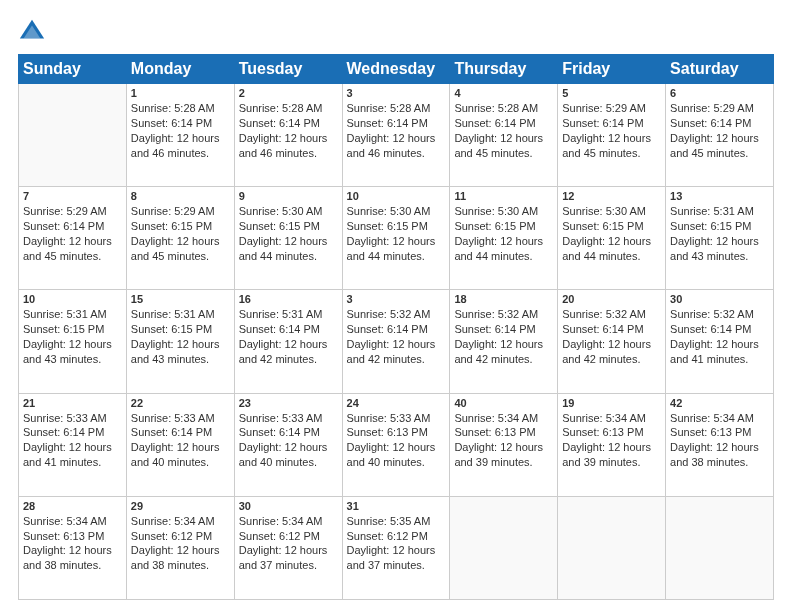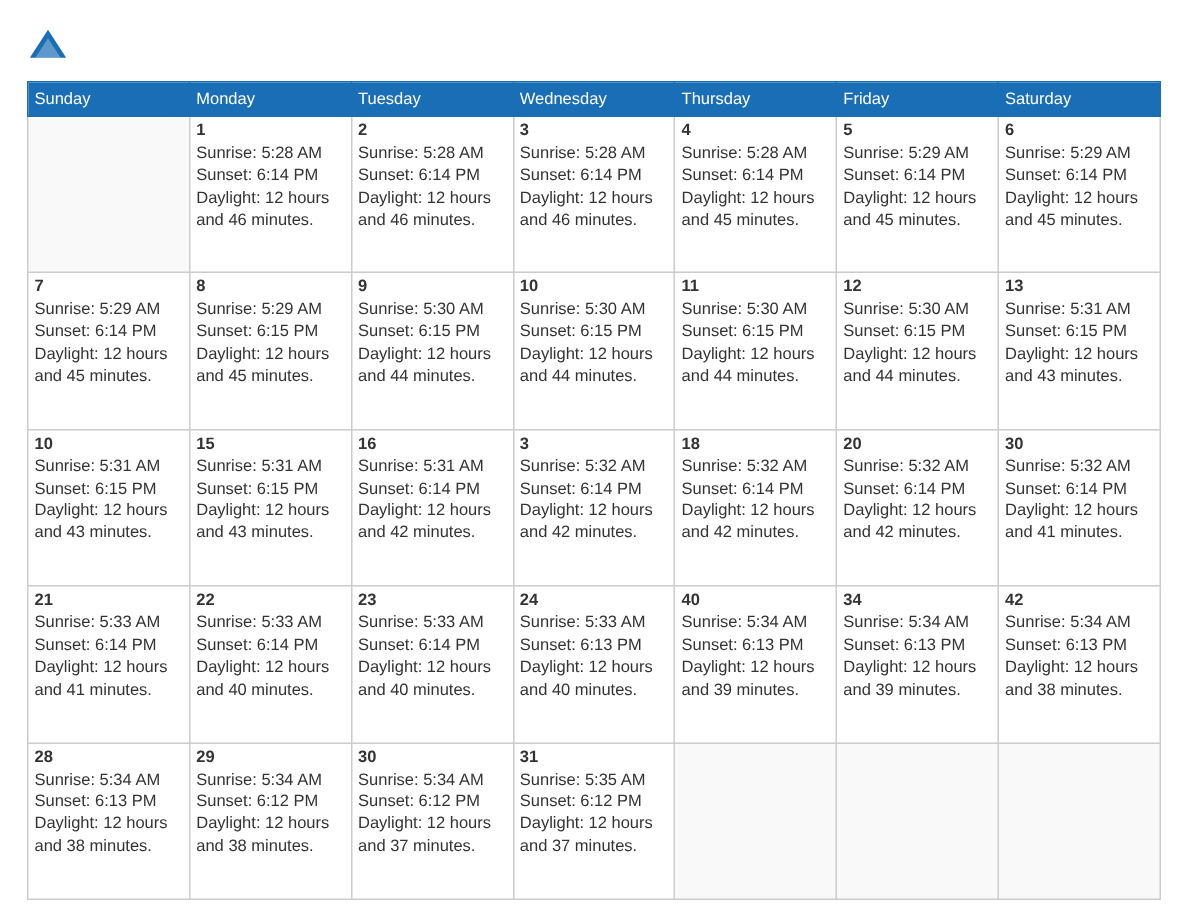--- a/index.html
+++ b/index.html
@@ -64,22 +64,22 @@
     .calendar {
       flex: 1;
       border: 1px solid #ccc;
       border-collapse: collapse;
       width: 100%;
       table-layout: fixed;
     }
     .calendar th {
       background-color: #1a6eb5;
       color: #fff;
-      font-size: 11px;
-      font-weight: normal;
+      font-size: 16px;
+      font-weight: bold;
       padding: 5px 4px;
       text-align: left;
       border: 1px solid #1a6eb5;
     }
     .calendar td {
       border: 1px solid #ccc;
       vertical-align: top;
       padding: 3px 4px;
       font-size: 9.5px;
       color: #333;
@@ -311,21 +311,21 @@
 and 40 minutes.</div>
           </td>
           <td>
             <div class="cell-day">40</div>
             <div class="cell-info" style="white-space: pre-line;">Sunrise: 5:34 AM
 Sunset: 6:13 PM
 Daylight: 12 hours
 and 39 minutes.</div>
           </td>
           <td>
-            <div class="cell-day">34</div>
+            <div class="cell-day">19</div>
             <div class="cell-info" style="white-space: pre-line;">Sunrise: 5:34 AM
 Sunset: 6:13 PM
 Daylight: 12 hours
 and 39 minutes.</div>
           </td>
           <td>
             <div class="cell-day">42</div>
             <div class="cell-info" style="white-space: pre-line;">Sunrise: 5:34 AM
 Sunset: 6:13 PM
 Daylight: 12 hours

